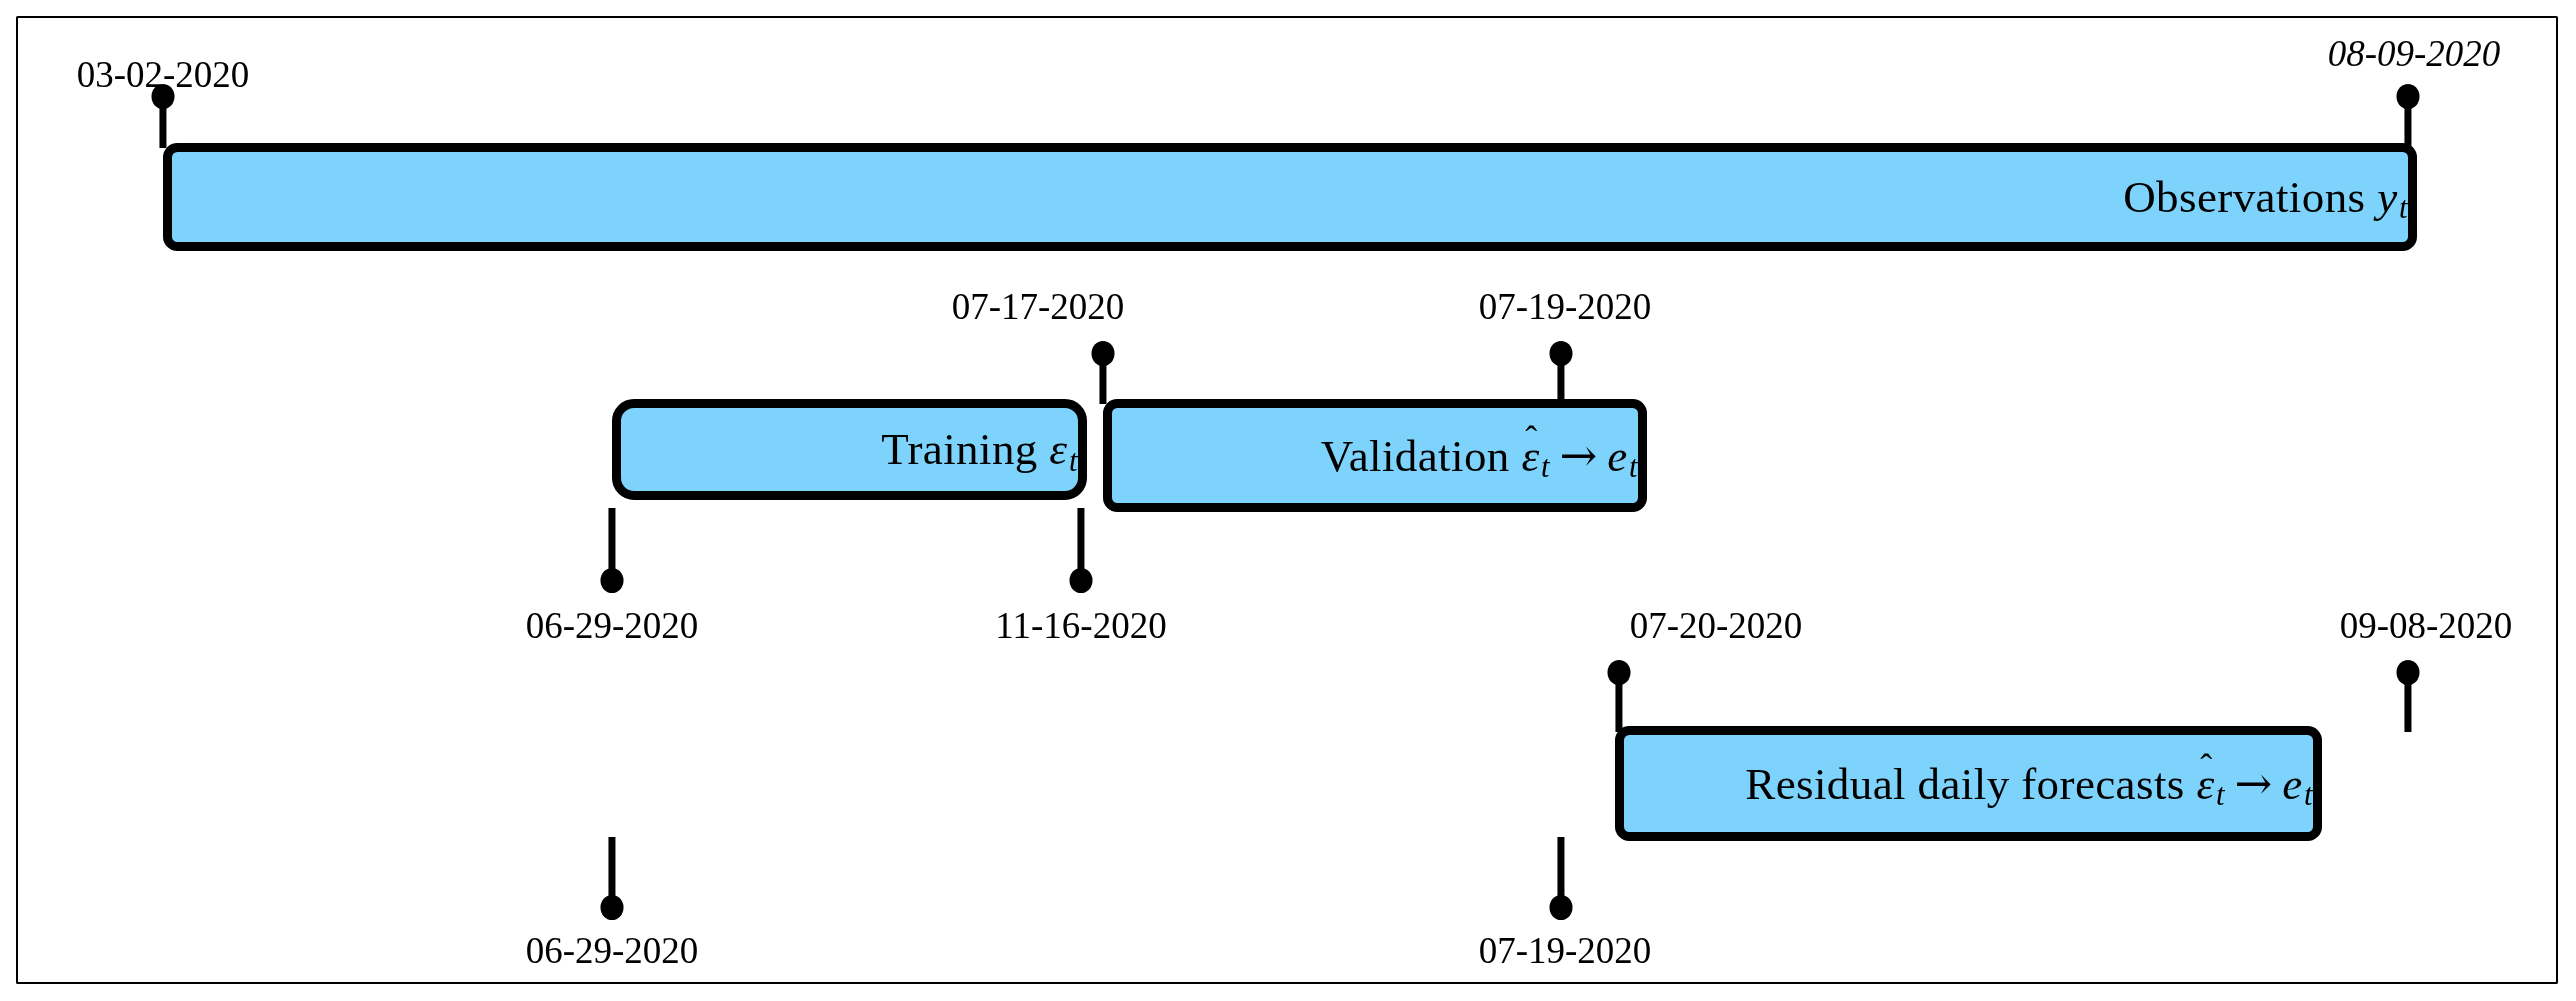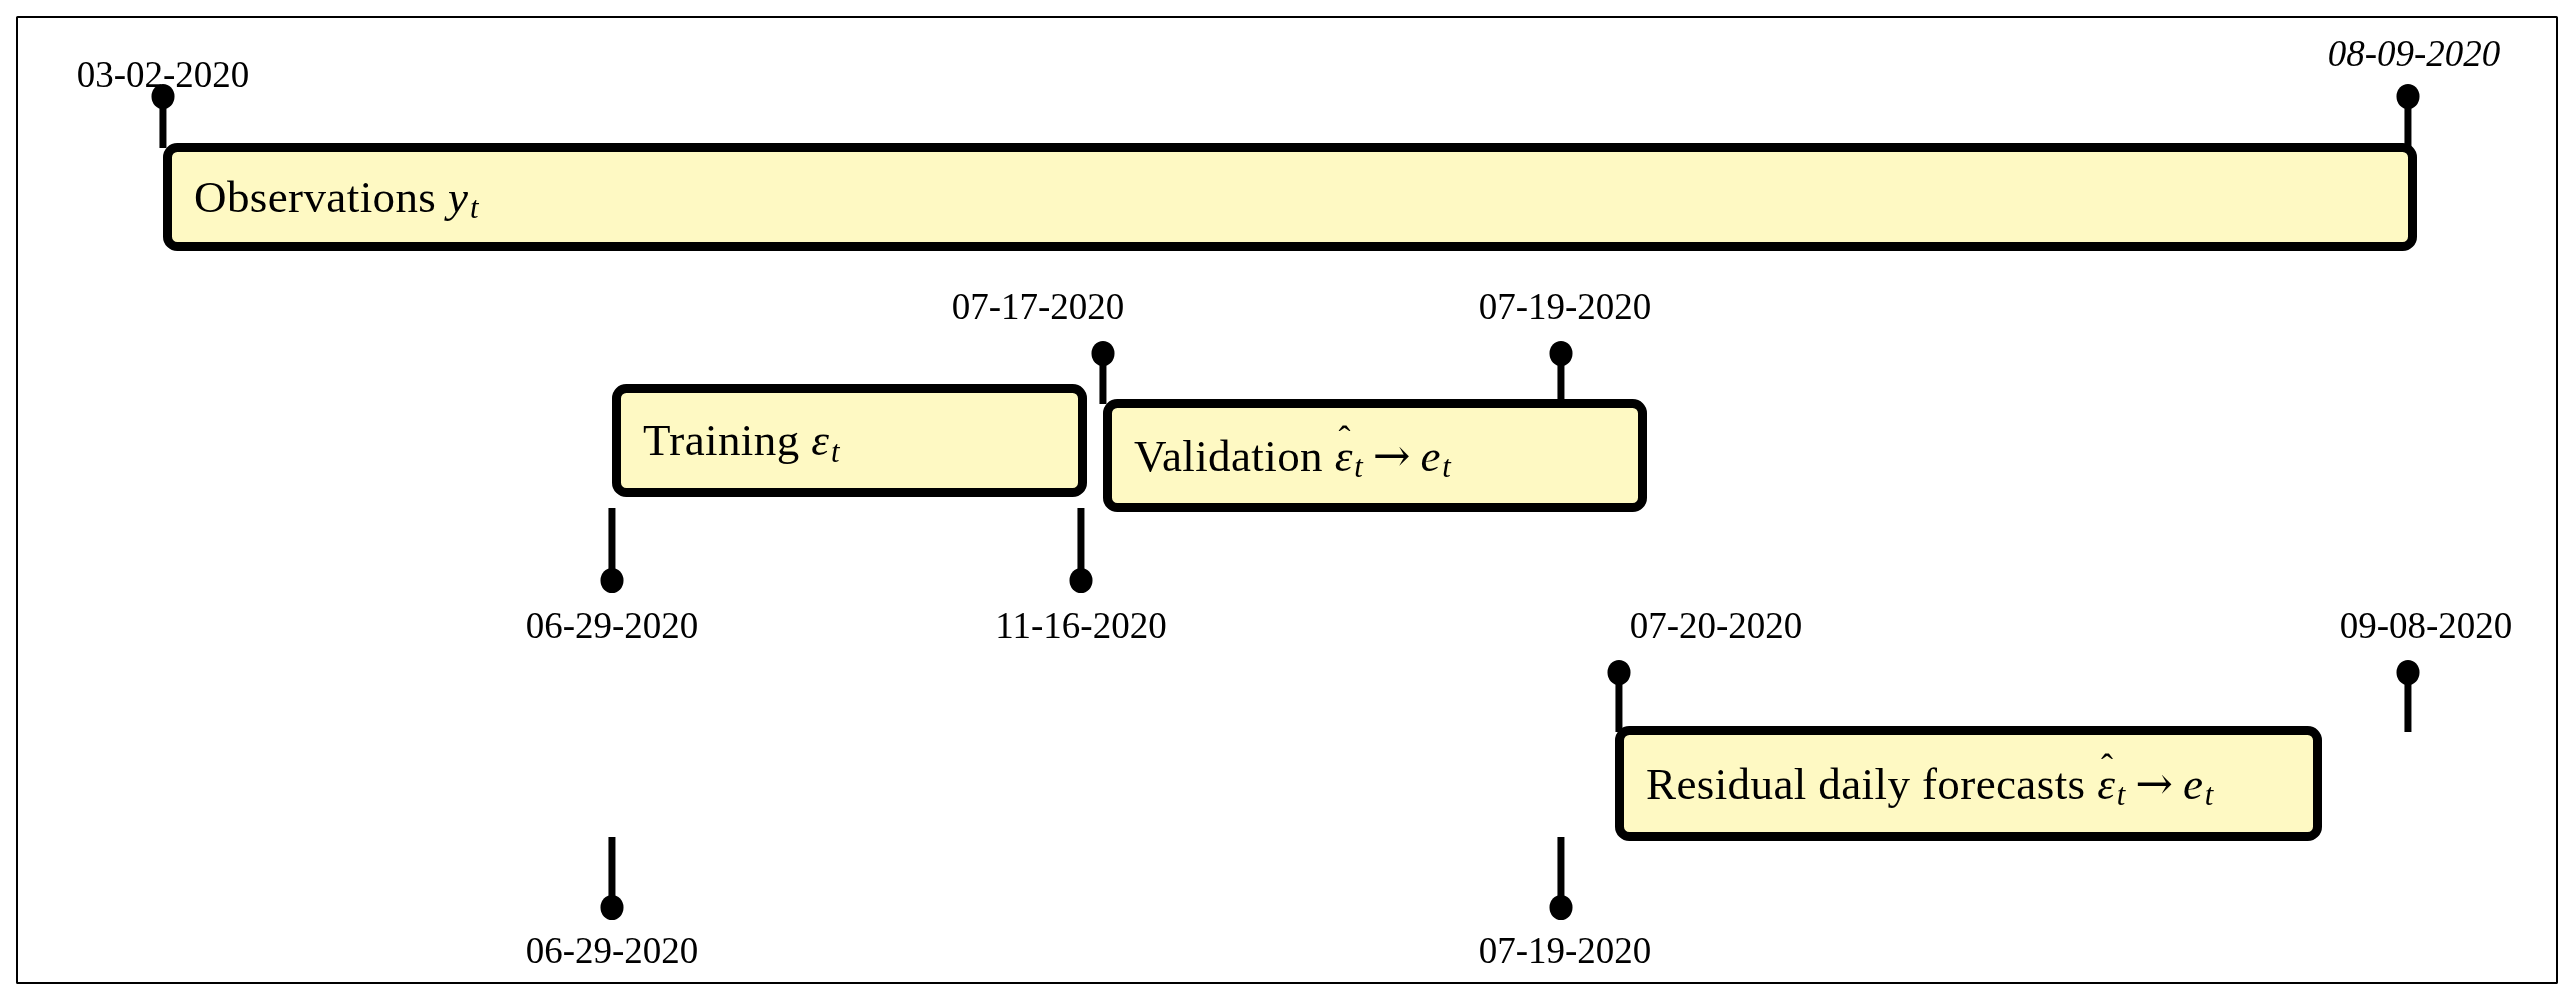--- a/index.html
+++ b/index.html
@@ -5,23 +5,23 @@
   html,body{margin:0;padding:0;background:#ffffff;}
   .canvas{
     position:relative;width:2576px;height:1002px;background:#ffffff;
     font-family:"Liberation Serif","DejaVu Serif",serif;color:#000;overflow:hidden;
   }
   .frame{
     position:absolute;left:16px;top:16px;width:2542px;height:968px;
     border:2.4px solid #000;box-sizing:border-box;border-radius:1.6px;
   }
   .bar{
-    position:absolute;box-sizing:border-box;background:#fef9c3;
+    position:absolute;box-sizing:border-box;background:#7dd3fc;
     border:9.5px solid #000;border-radius:14.3px;
-    display:flex;align-items:center;justify-content:flex-start;padding-left:22px;
+    display:flex;align-items:center;justify-content:flex-end;padding-left:22px;
   }
   .bar-label{
     font-size:45px;line-height:1;white-space:nowrap;letter-spacing:0.4px;
   }
   .mvar{font-style:italic;}
   .sub{font-style:italic;font-size:0.68em;position:relative;top:0.22em;margin-left:1.6px;}
   .arrow{margin:0 9.5px;font-family:"DejaVu Serif","Liberation Serif",serif;}
   .hatwrap{position:relative;display:inline-block;}
   .hat{
     position:absolute;left:56%;top:-0.34em;transform:translateX(-50%);
@@ -45,21 +45,21 @@
 <div class="canvas">
 
   <div class="frame"></div>
 
   <div class="bar" style="left:163px;top:143px;width:2254px;height:108px;">
     <div class="bar-label">
       <span>Observations </span><span class="mvar">y</span><span class="sub">t</span>
     </div>
   </div>
 
-  <div class="bar" style="left:612px;top:384px;width:475px;height:113px;">
+  <div class="bar" style="left:612px;top:399px;width:475px;height:101px;border-radius:22px;">
     <div class="bar-label">
       <span>Training </span><span class="mvar">ε</span><span class="sub">t</span>
     </div>
   </div>
 
   <div class="bar" style="left:1103px;top:399px;width:544px;height:113px;">
     <div class="bar-label">
       <span>Validation </span><span class="hatwrap"><span class="hat">ˆ</span><span class="mvar">ε</span></span><span class="sub">t</span><span class="arrow">→</span><span class="mvar">e</span><span class="sub">t</span>
     </div>
   </div>

